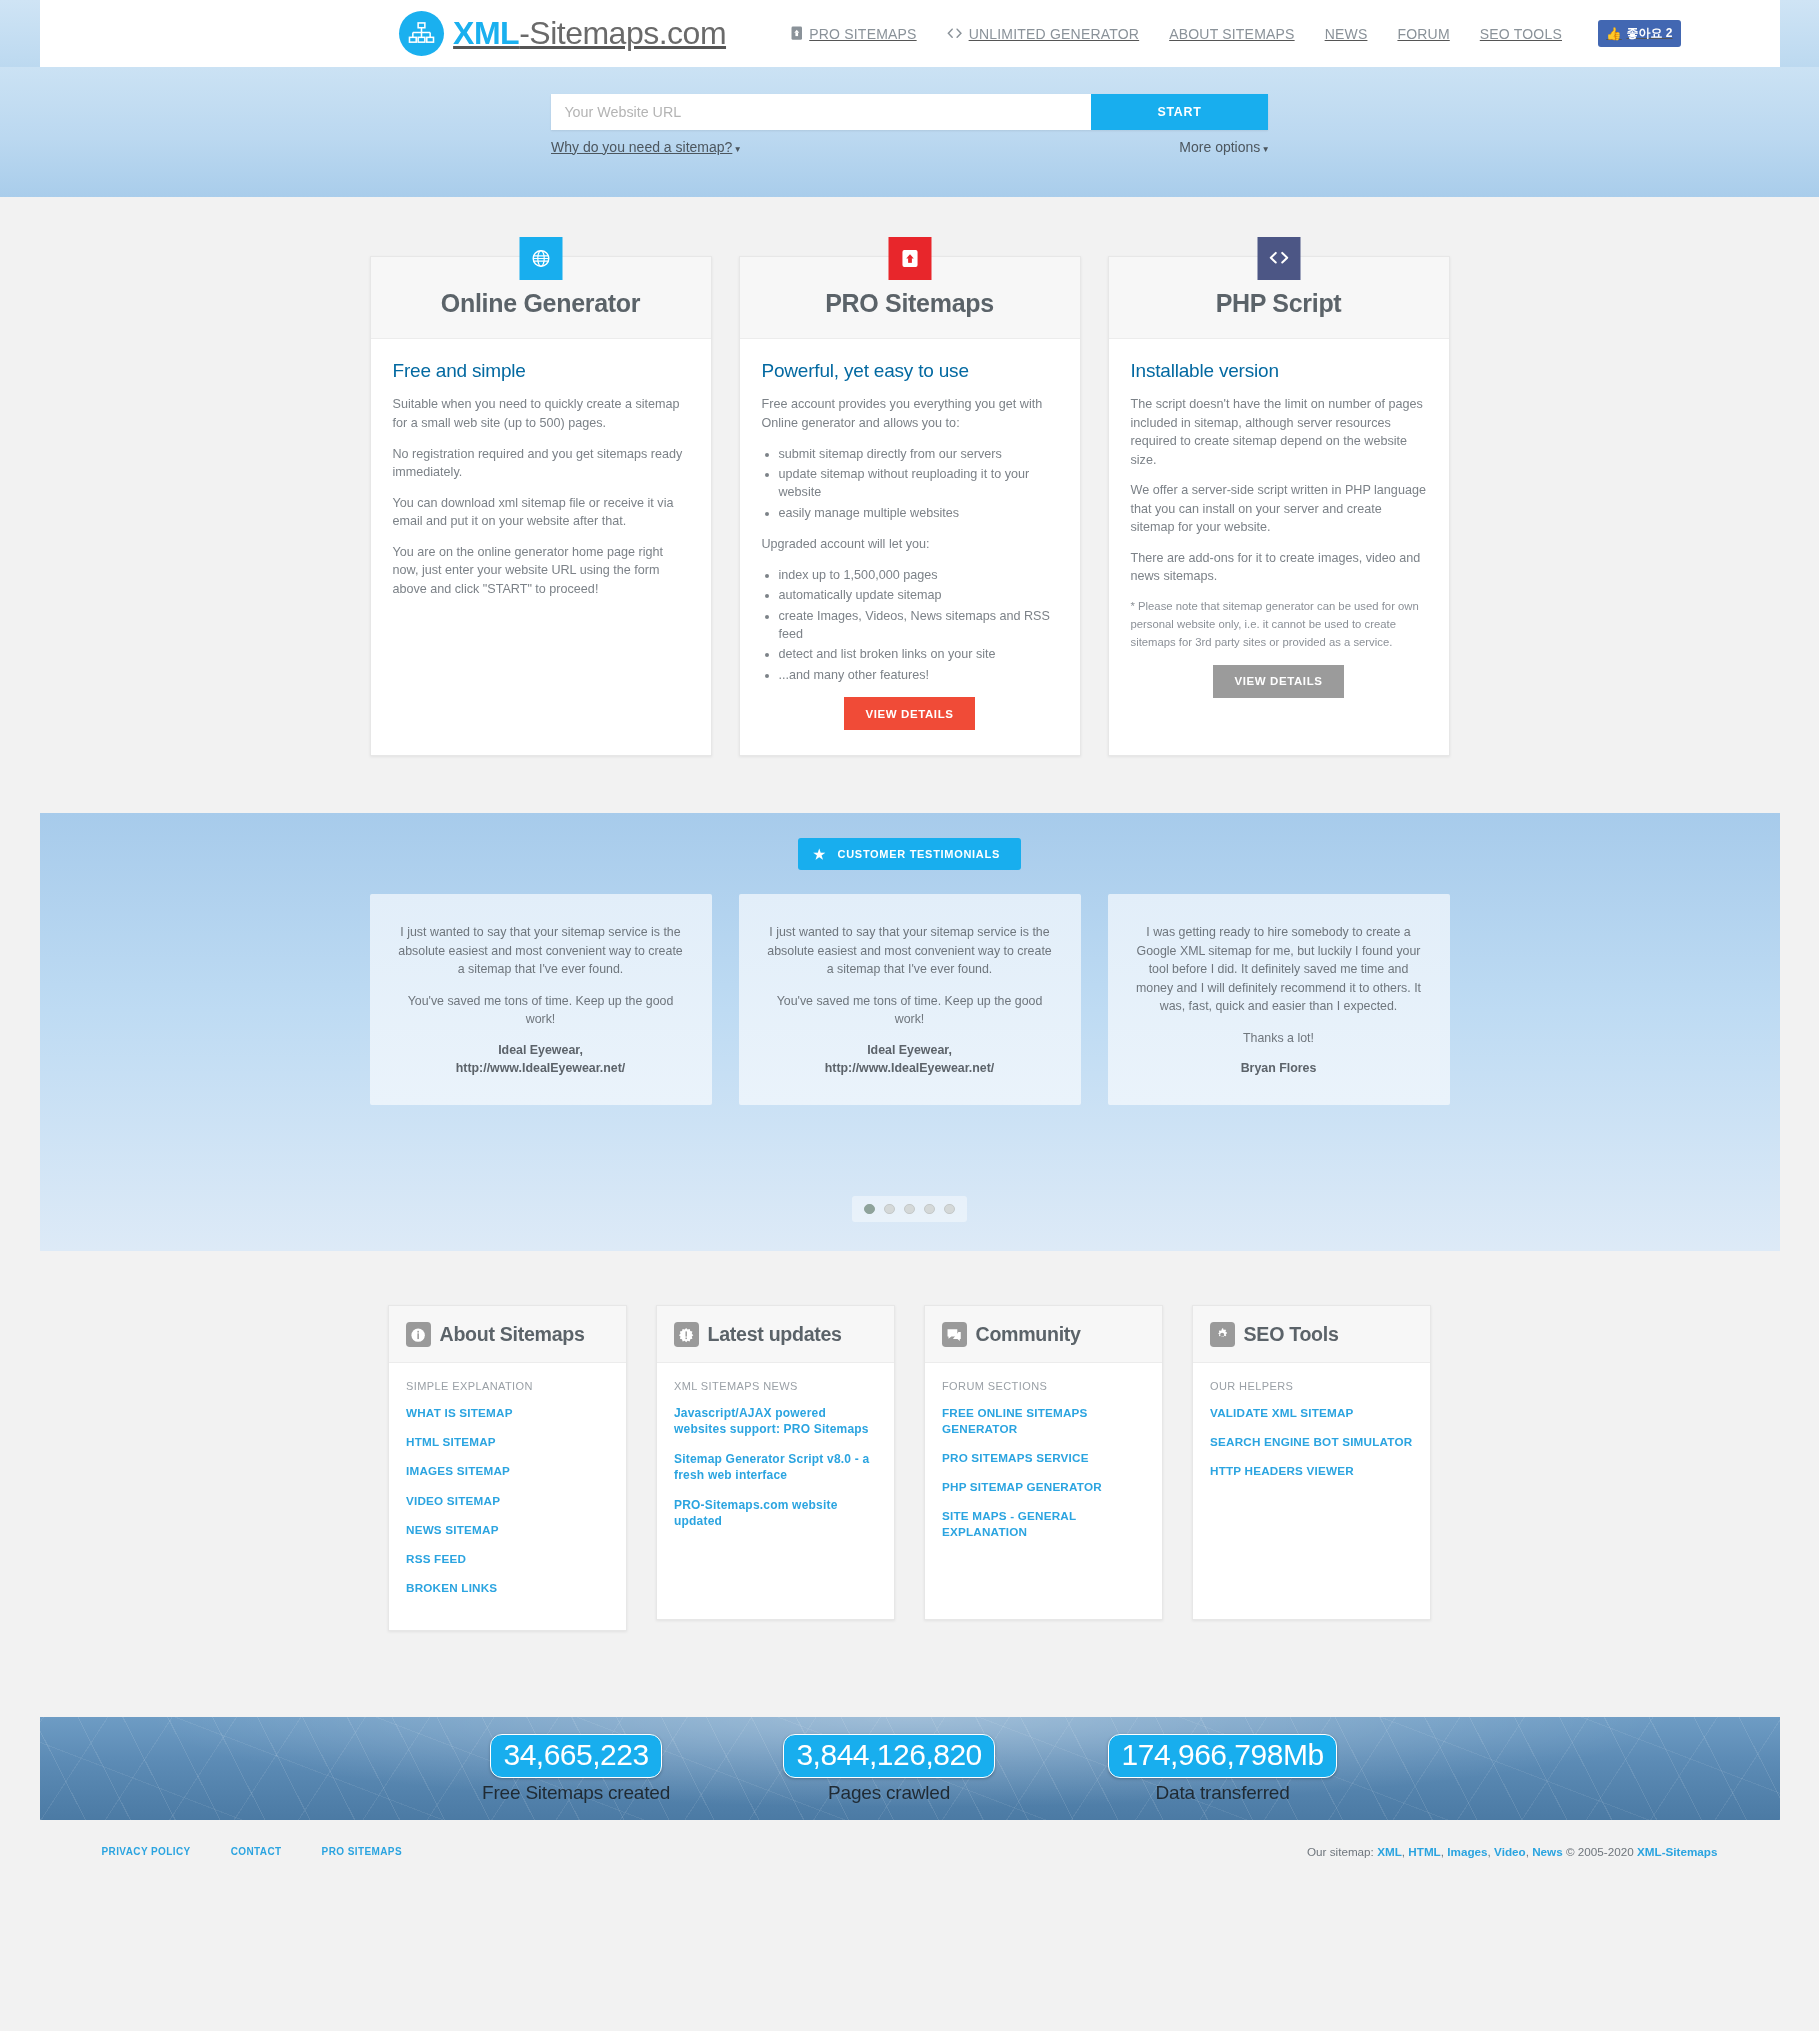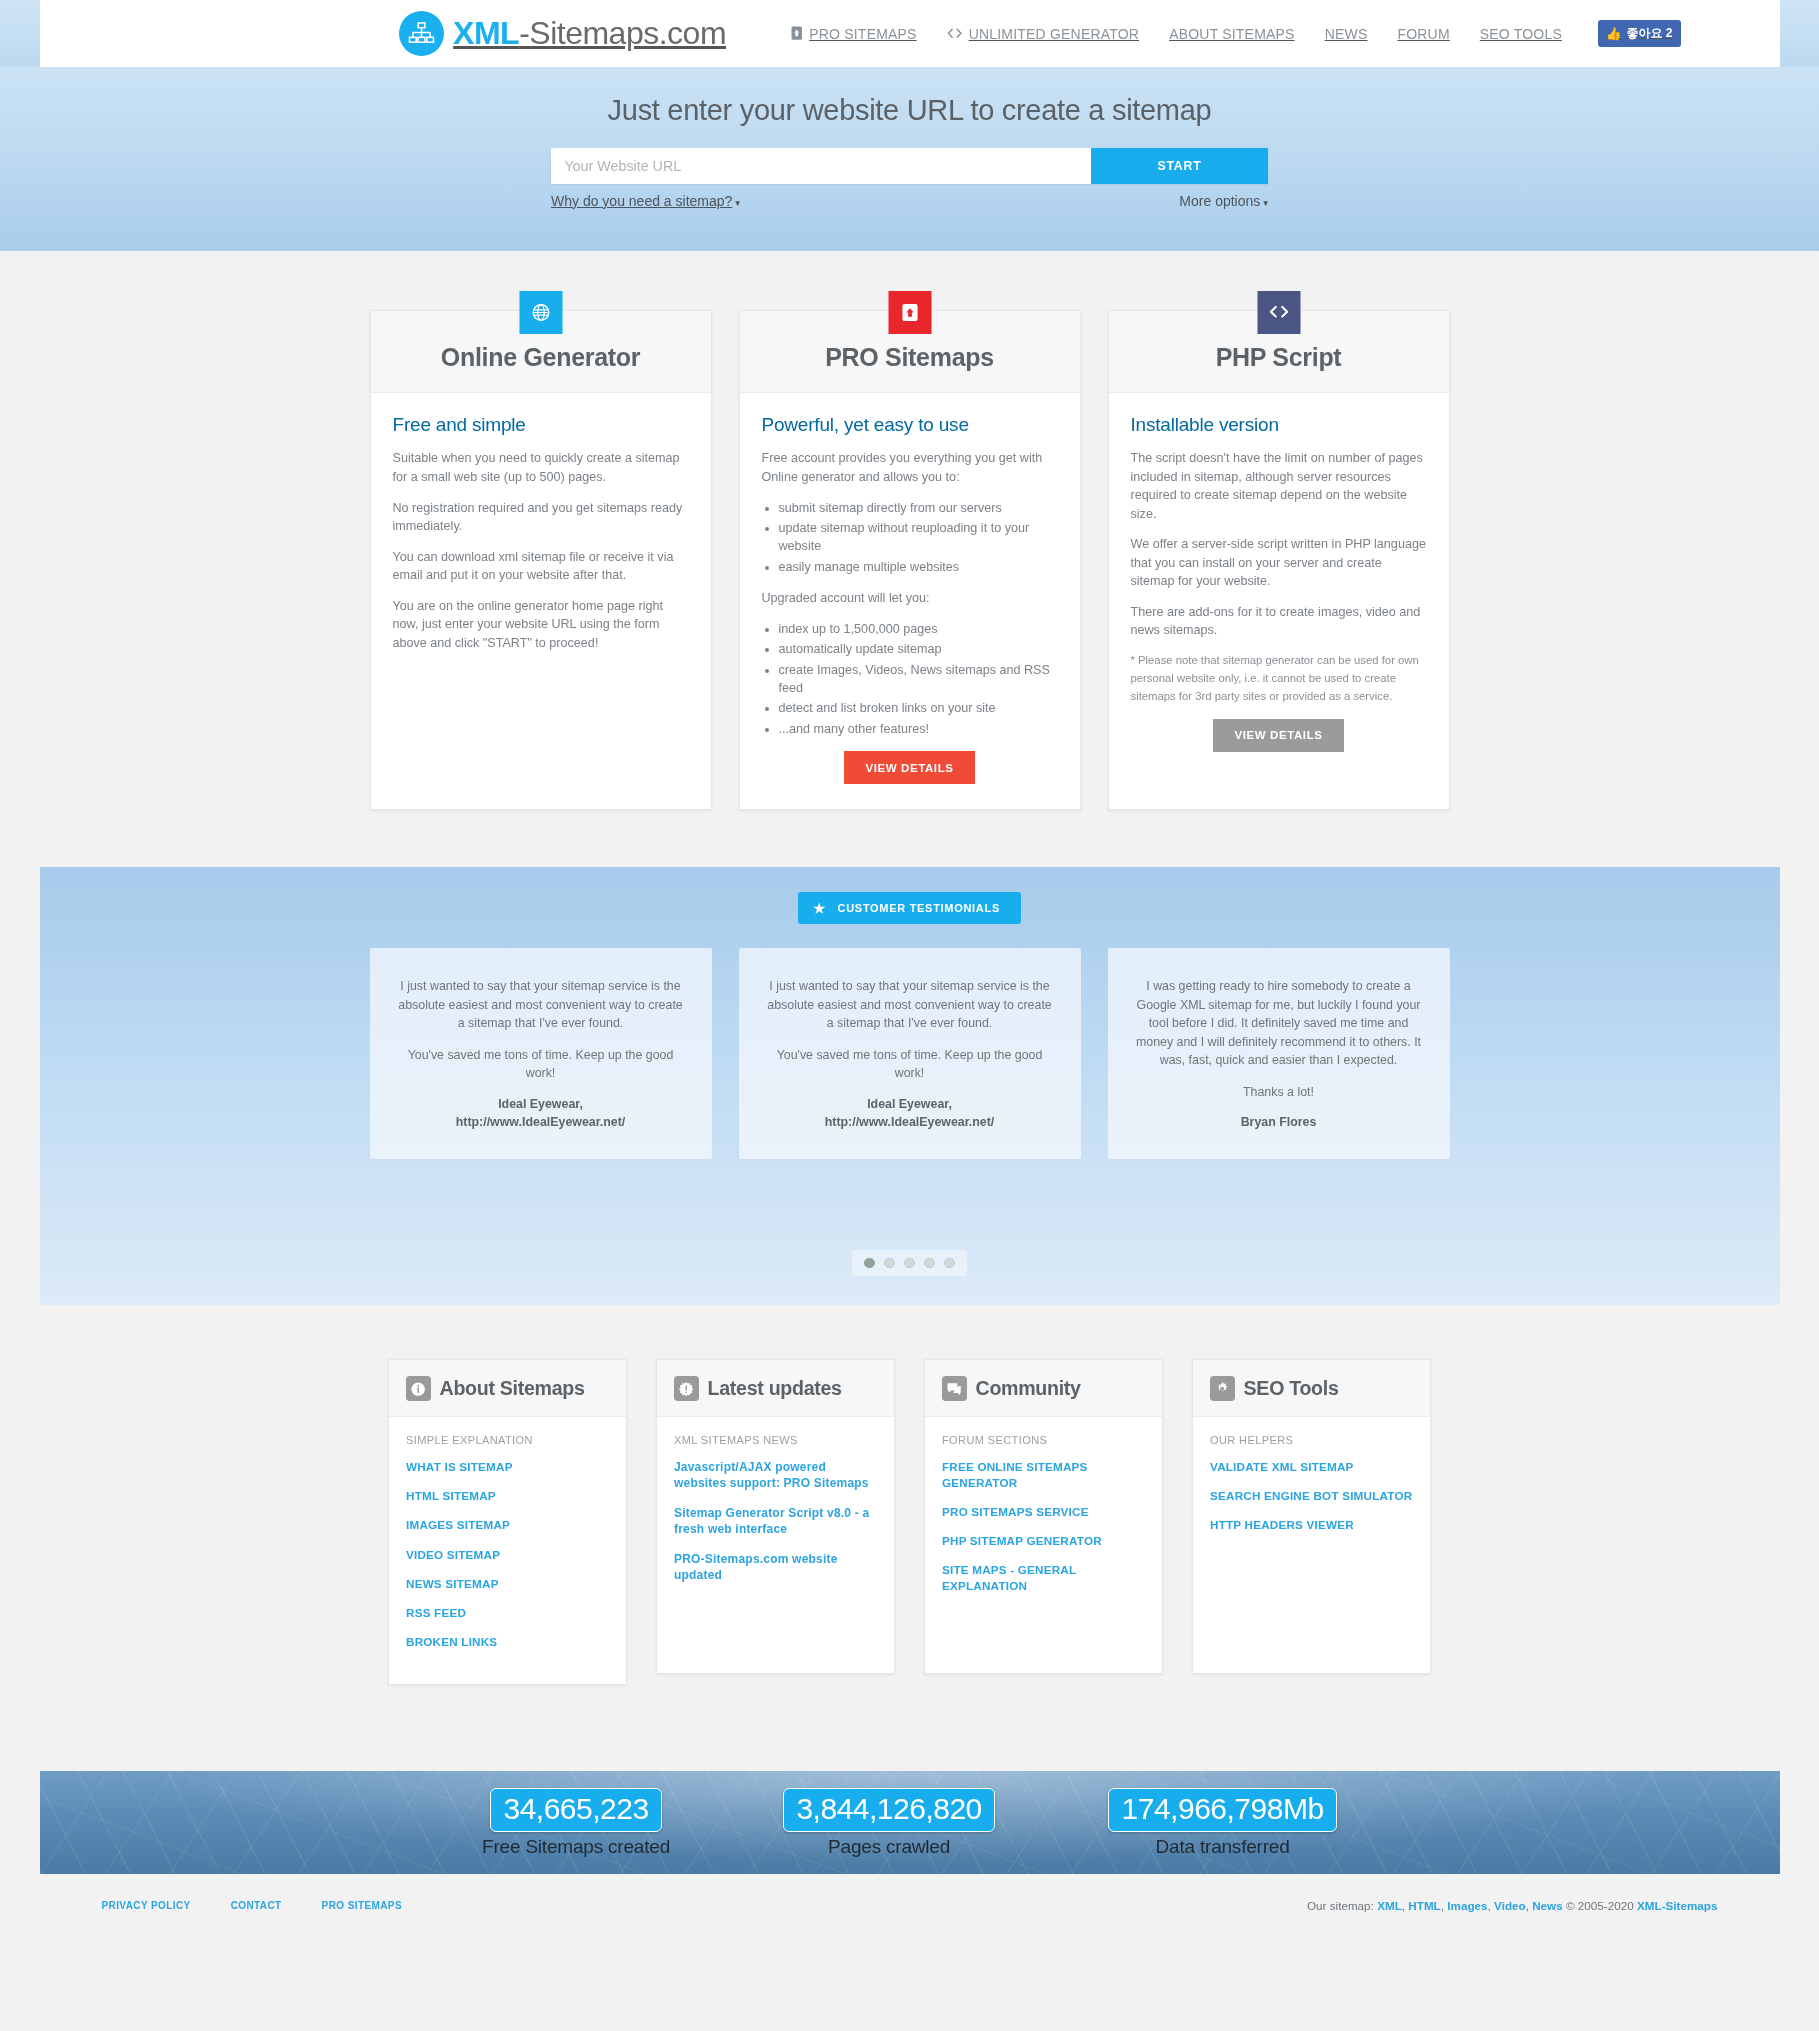--- a/index.html
+++ b/index.html
@@ -195,21 +195,21 @@
       repeating-linear-gradient(63deg, rgba(255,255,255,0.10) 0 1px, transparent 1px 40px),
       repeating-linear-gradient(-57deg, rgba(255,255,255,0.08) 0 1px, transparent 1px 54px),
       repeating-linear-gradient(21deg, rgba(255,255,255,0.07) 0 1px, transparent 1px 72px),
       radial-gradient(ellipse at 50% 0%, rgba(255,255,255,0.35) 0%, rgba(255,255,255,0) 62%);
     pointer-events: none;
   }
   .stat { text-align: center; position: relative; z-index: 2; }
   .stat-num {
     display: inline-block; background: #18aeee; color: #fff;
     font-size: 30px; padding: 2.9px 12.4px 4.8px 12.4px; border: 1.9px solid #fff;
-    border-radius: 6px; letter-spacing: -0.5px; line-height: 1.12;
+    border-radius: 12px; letter-spacing: -0.5px; line-height: 1.12;
     box-shadow: 0 1px 2.9px rgba(0,0,0,0.25);
   }
   .stat-label { font-size: 19px; color: #1f2a33; margin-top: 4px; letter-spacing: -0.2px; }
 
   
   .bottom-footer {
     width: 1740px; margin: 0 auto; background: #f2f2f2;
     padding: 25px 62px 29px 62px; display: flex;
     justify-content: space-between; align-items: center;
   }
@@ -275,21 +275,20 @@
       </div>
       <div class="fb-like">
         <span class="thumb">👍</span>
         <span>좋아요 2</span>
       </div>
     </div>
   </div>
 </div>
 
 <div class="hero">
-  <h1>Just enter your website URL to create a sitemap</h1>
   <div class="hero-form">
     <input type="text" placeholder="Your Website URL" style="">
     <button>START</button>
   </div>
   <div class="hero-links">
     <span>
       <span class="u">Why do you need a sitemap?</span><span class="caret">▾</span>
     </span>
     <span>
       <span>More options</span><span class="caret">▾</span>

